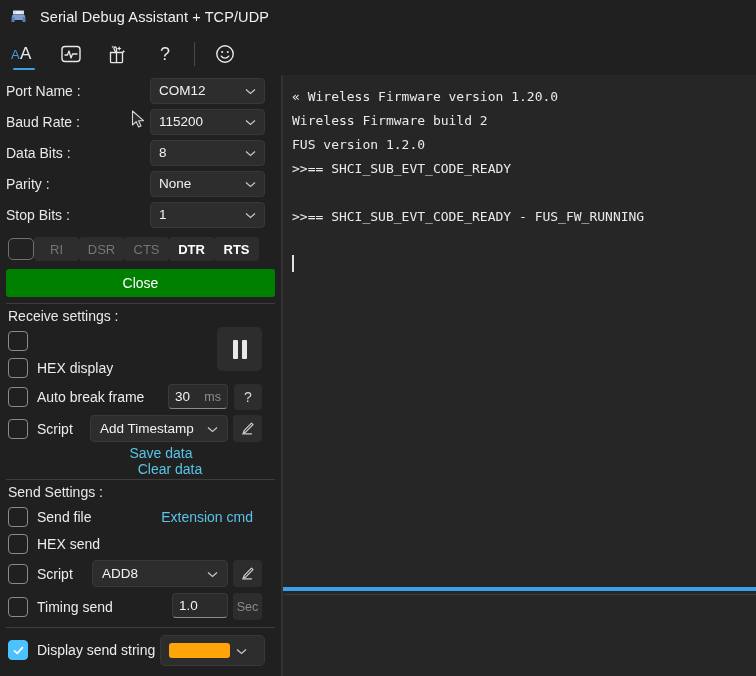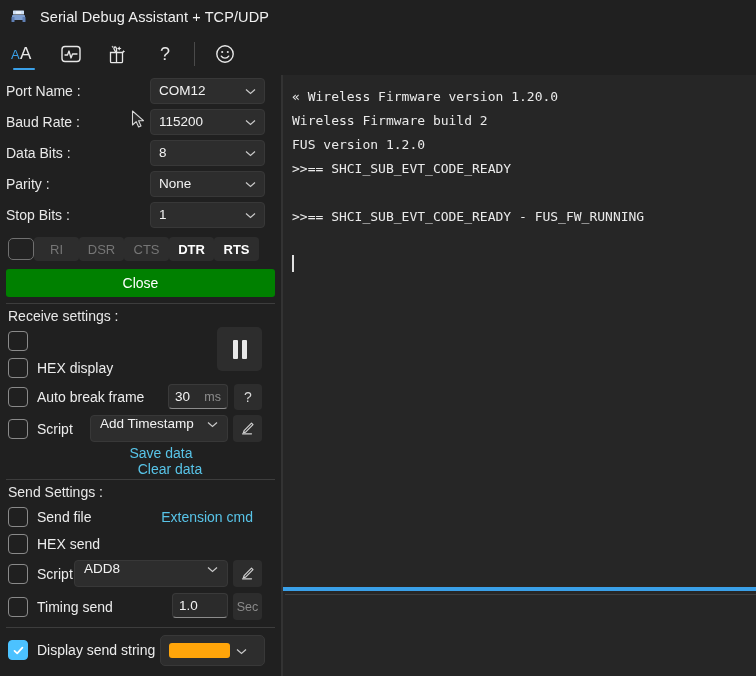--- a/index.html
+++ b/index.html
@@ -283,20 +283,21 @@
   }
   .sq-btn.muted { color: #8a8a8a; font-size: 12.5px; }
 
   .wide-combo {
     position: absolute;
     height: 27px;
     background: #2d2d2d;
     border: 1px solid #383838;
     border-radius: 4px;
     display: flex;
+    align-items: center;
     padding: 0 9px;
     font-size: 13.5px;
     color: #f2f2f2;
   }
   .wide-combo .val { flex: 1 1 auto; }
 
   .links-row {
     display: flex;
     height: 30px;
     align-items: center;
@@ -579,21 +580,21 @@
     </div>
 
     <div class="cb-row">
       <span class="cbox"></span>
       <span class="cb-label">HEX send</span>
     </div>
 
     <div class="cb-row" style="height:33px;">
       <span class="cbox"></span>
       <span class="cb-label">Script</span>
-      <div class="wide-combo" style="left:68px; right:47px; top:3px;">
+      <div class="wide-combo" style="left:86px; right:47px; top:3px;">
         <span class="val">ADD8</span>
         <span class="chev">
           <svg width="11" height="7" viewBox="0 0 11 7">
               <path d="M1 1.5 L5.5 5.5 L10 1.5" fill="none" stroke="#c9c9c9" stroke-width="1.2"></path>
             </svg>
         </span>
       </div>
       <div class="sq-btn" style="right:13px; top:3px; width:29px; height:27px;">
         <svg width="15" height="15" viewBox="0 0 15 15">
           <path d="M11.5 2.2 L13 3.7 L5.6 11.1 L3.4 11.8 L4.1 9.6 Z" fill="none" stroke="#d0d0d0" stroke-width="1.2" stroke-linejoin="round"></path>

